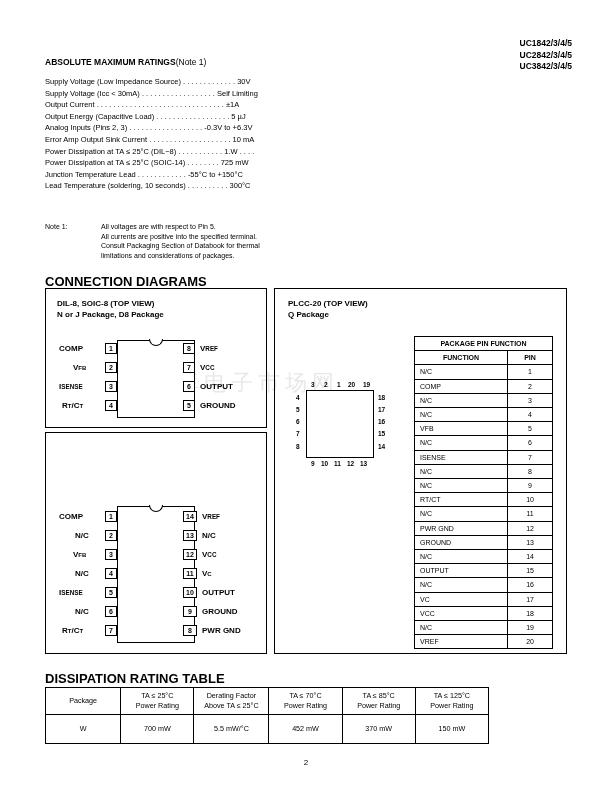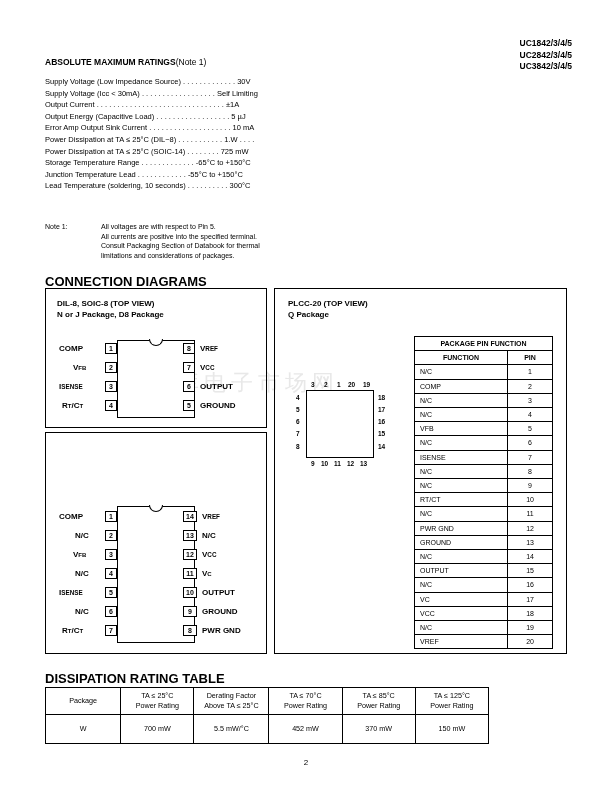--- a/index.html
+++ b/index.html
@@ -248,30 +248,30 @@
     <div class="amr-row">
       <span>Supply Voltage (Icc &lt; 30mA)</span><span> . . . . . . . . . . . . . . . . . .</span> <span>Self Limiting</span>
     </div>
     <div class="amr-row">
       <span>Output Current</span><span> . . . . . . . . . . . . . . . . . . . . . . . . . . . . . . .</span> <span>±1A</span>
     </div>
     <div class="amr-row">
       <span>Output Energy (Capacitive Load)</span><span> . . . . . . . . . . . . . . . . . .</span> <span>5 µJ</span>
     </div>
     <div class="amr-row">
+      <span>Analog Inputs (Pins 2, 3)</span><span> . . . . . . . . . . . . . . . . . .</span> <span>-0.3V to +6.3V</span>
+    </div>
+    <div class="amr-row">
       <span>Error Amp Output Sink Current</span><span> . . . . . . . . . . . . . . . . . . . .</span> <span>10 mA</span>
     </div>
     <div class="amr-row">
       <span>Power Dissipation at TA ≤ 25°C (DIL−8)</span><span> . . . . . . . . . . .</span> <span>1.W . . . .</span>
     </div>
     <div class="amr-row">
       <span>Power Dissipation at TA ≤ 25°C (SOIC-14)</span><span> . . . . . . . .</span> <span>725 mW</span>
-    </div>
-    <div class="amr-row">
-      <span>Storage Temperature Range</span><span> . . . . . . . . . . . . .</span> <span>-65°C to +150°C</span>
     </div>
     <div class="amr-row">
       <span>Junction Temperature Lead</span><span> . . . . . . . . . . . .</span> <span>-55°C to +150°C</span>
     </div>
     <div class="amr-row">
       <span>Lead Temperature (soldering, 10 seconds)</span><span> . . . . . . . . . .</span> <span>300°C</span>
     </div>
   </div>
 
   <div class="note-block">

